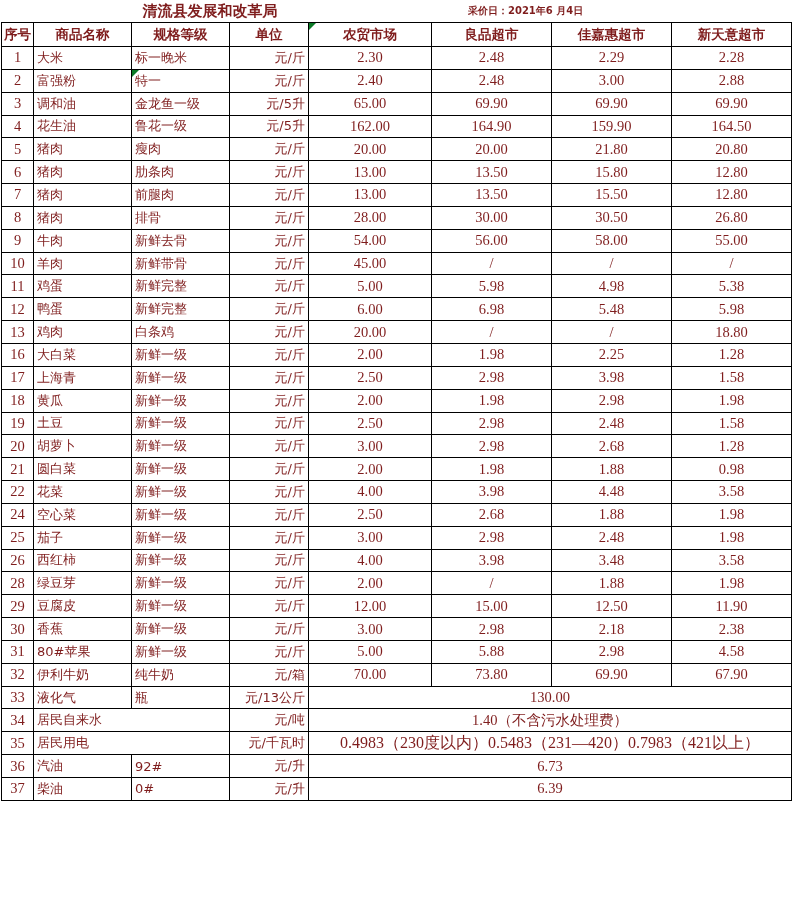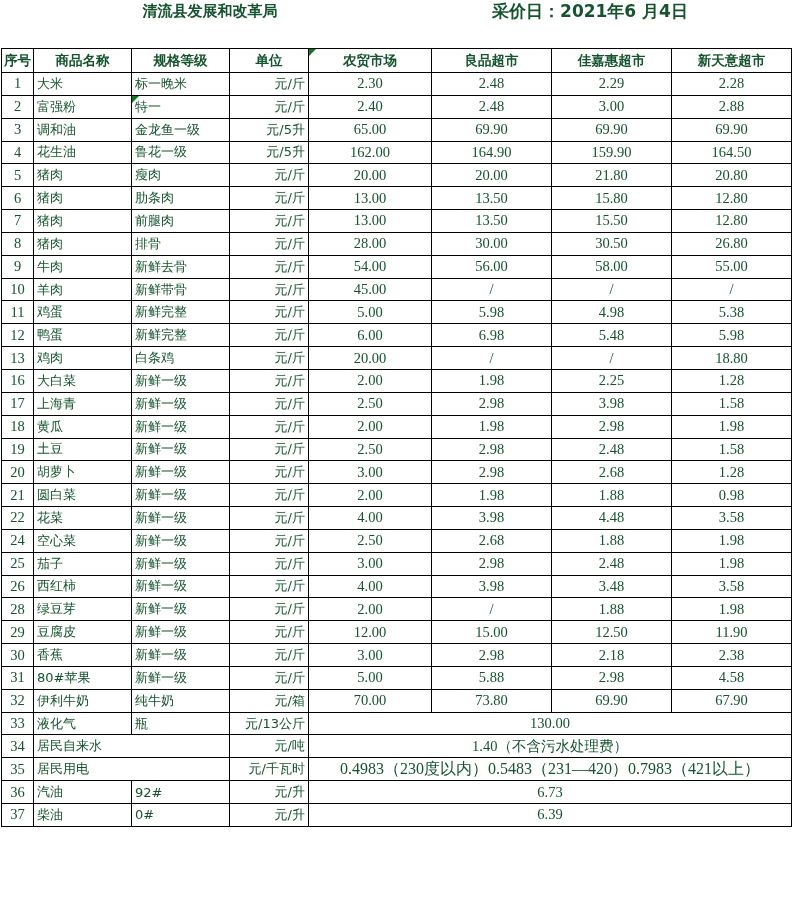--- a/index.html
+++ b/index.html
@@ -1,30 +1,30 @@
 <!DOCTYPE html>
 <html style="--marker-color: #0b7a26;"><head>
 <meta charset="utf-8">
 <style>
   html,body{margin:0;padding:0;background:#fff;}
   .page{
     width:792px;height:897px;background:#fff;position:relative;overflow:hidden;
-    font-family:"DejaVu Sans","Liberation Sans",sans-serif;color:#14532d;
+    font-family:"DejaVu Sans","Liberation Sans",sans-serif;color:#7f1d1d;
   }
   .titlebar{position:relative;height:22px;}
   .doc-title{
     position:absolute;left:30px;width:360px;top:0;height:22px;line-height:22px;
     text-align:center;font-weight:bold;font-size:15px;
   }
   .doc-date{
     position:absolute;left:468px;width:244px;top:0;height:22px;line-height:22px;
-    text-align:center;font-weight:bold;font-size:17px;
+    font-weight:bold;font-size:10px;
   }
   table.price-table{
-    border-collapse:collapse;table-layout:fixed;width:790px;margin-left:1px;margin-top:26px;
+    border-collapse:collapse;table-layout:fixed;width:790px;margin-left:1px;
   }
   .price-table th,.price-table td{
     border:1px solid #000;padding:0 3px;overflow:hidden;white-space:nowrap;
     vertical-align:middle;
   }
   .price-table thead tr{height:24px;}
   .price-table tbody tr{height:22.85px;}
   .price-table th{
     font-size:13.5px;font-weight:bold;text-align:center;position:relative;padding:0;
   }

